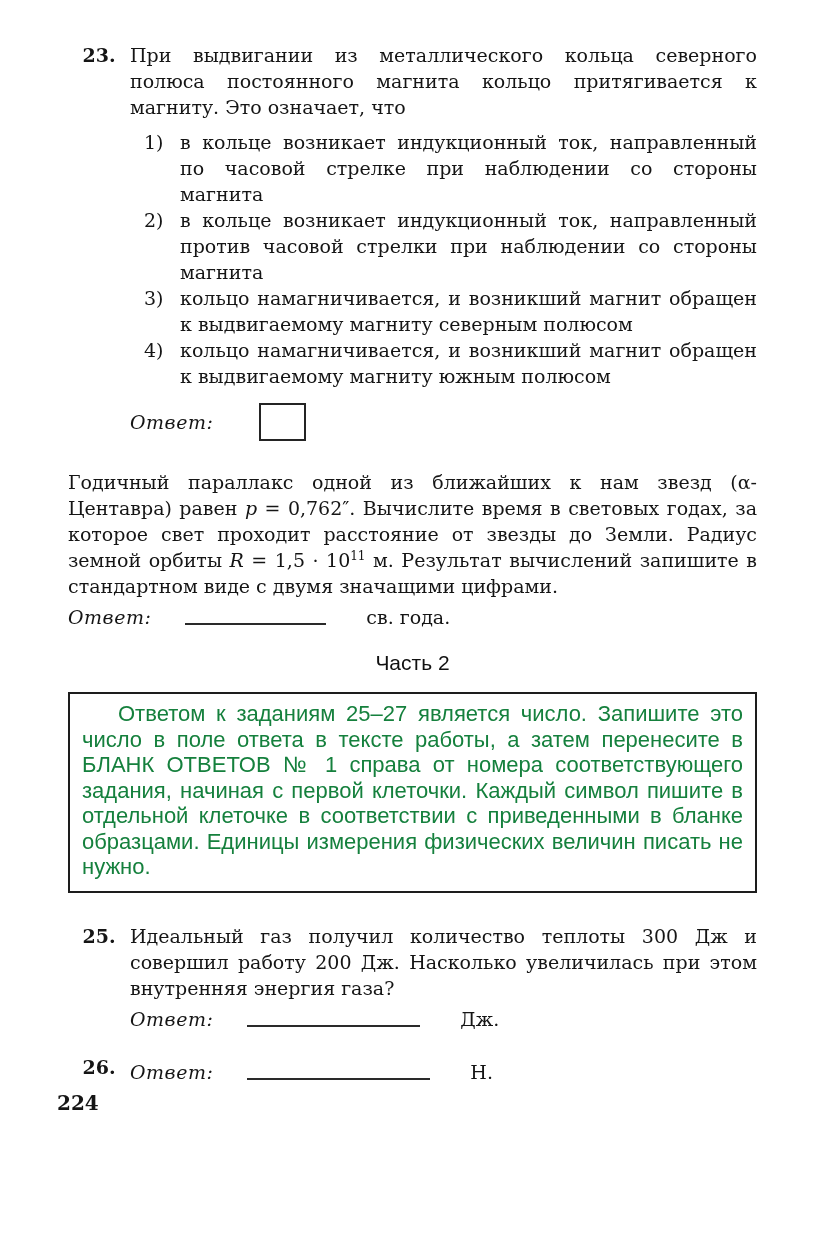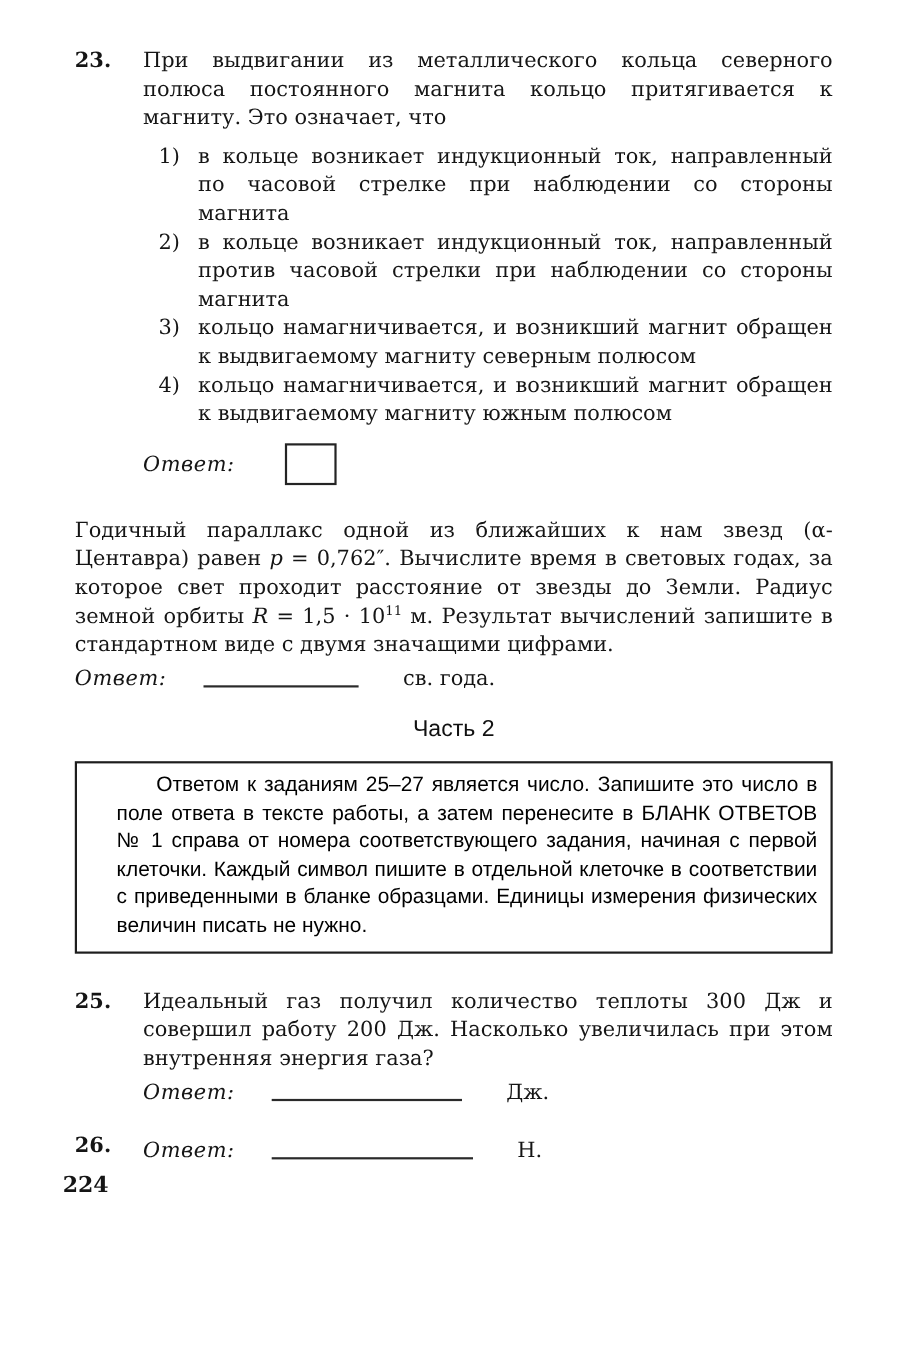--- a/index.html
+++ b/index.html
@@ -16,20 +16,21 @@
     padding: 42px 63px 0 68px;
     position: relative;
   }
   .problem { display: flex; }
   .pnum {
     width: 62px;
     flex: 0 0 62px;
     font-weight: bold;
     font-size: 19px;
     line-height: 26px;
+    text-align: center;
   }
   .pbody {
     flex: 1;
     font-size: 19px;
     line-height: 26px;
     text-align: justify;
   }
   .ptext { font-size: 19px; line-height: 26px; }
   .options { margin-top: 9px; }
   .option {
@@ -80,26 +81,25 @@
     line-height: 27px;
     color: #111;
   }
   .instruction-box {
     margin-top: 16px;
     border: 2px solid #1d1d1d;
     padding: 7px 12px 11px 12px;
   }
   .instruction-box p {
     font-family: "Liberation Sans", "DejaVu Sans", sans-serif;
-    font-size: 19px;
+    font-size: 22px;
     line-height: 25.5px;
     text-align: justify;
     text-indent: 36px;
-    color: #000000;
-    margin-left: 24px;
+    color: #15803d;
   }
   .page-number {
     margin-top: 4px;
     margin-left: -11px;
     font-weight: bold;
     font-size: 20px;
     line-height: 28px;
   }
 </style>
 </head>

